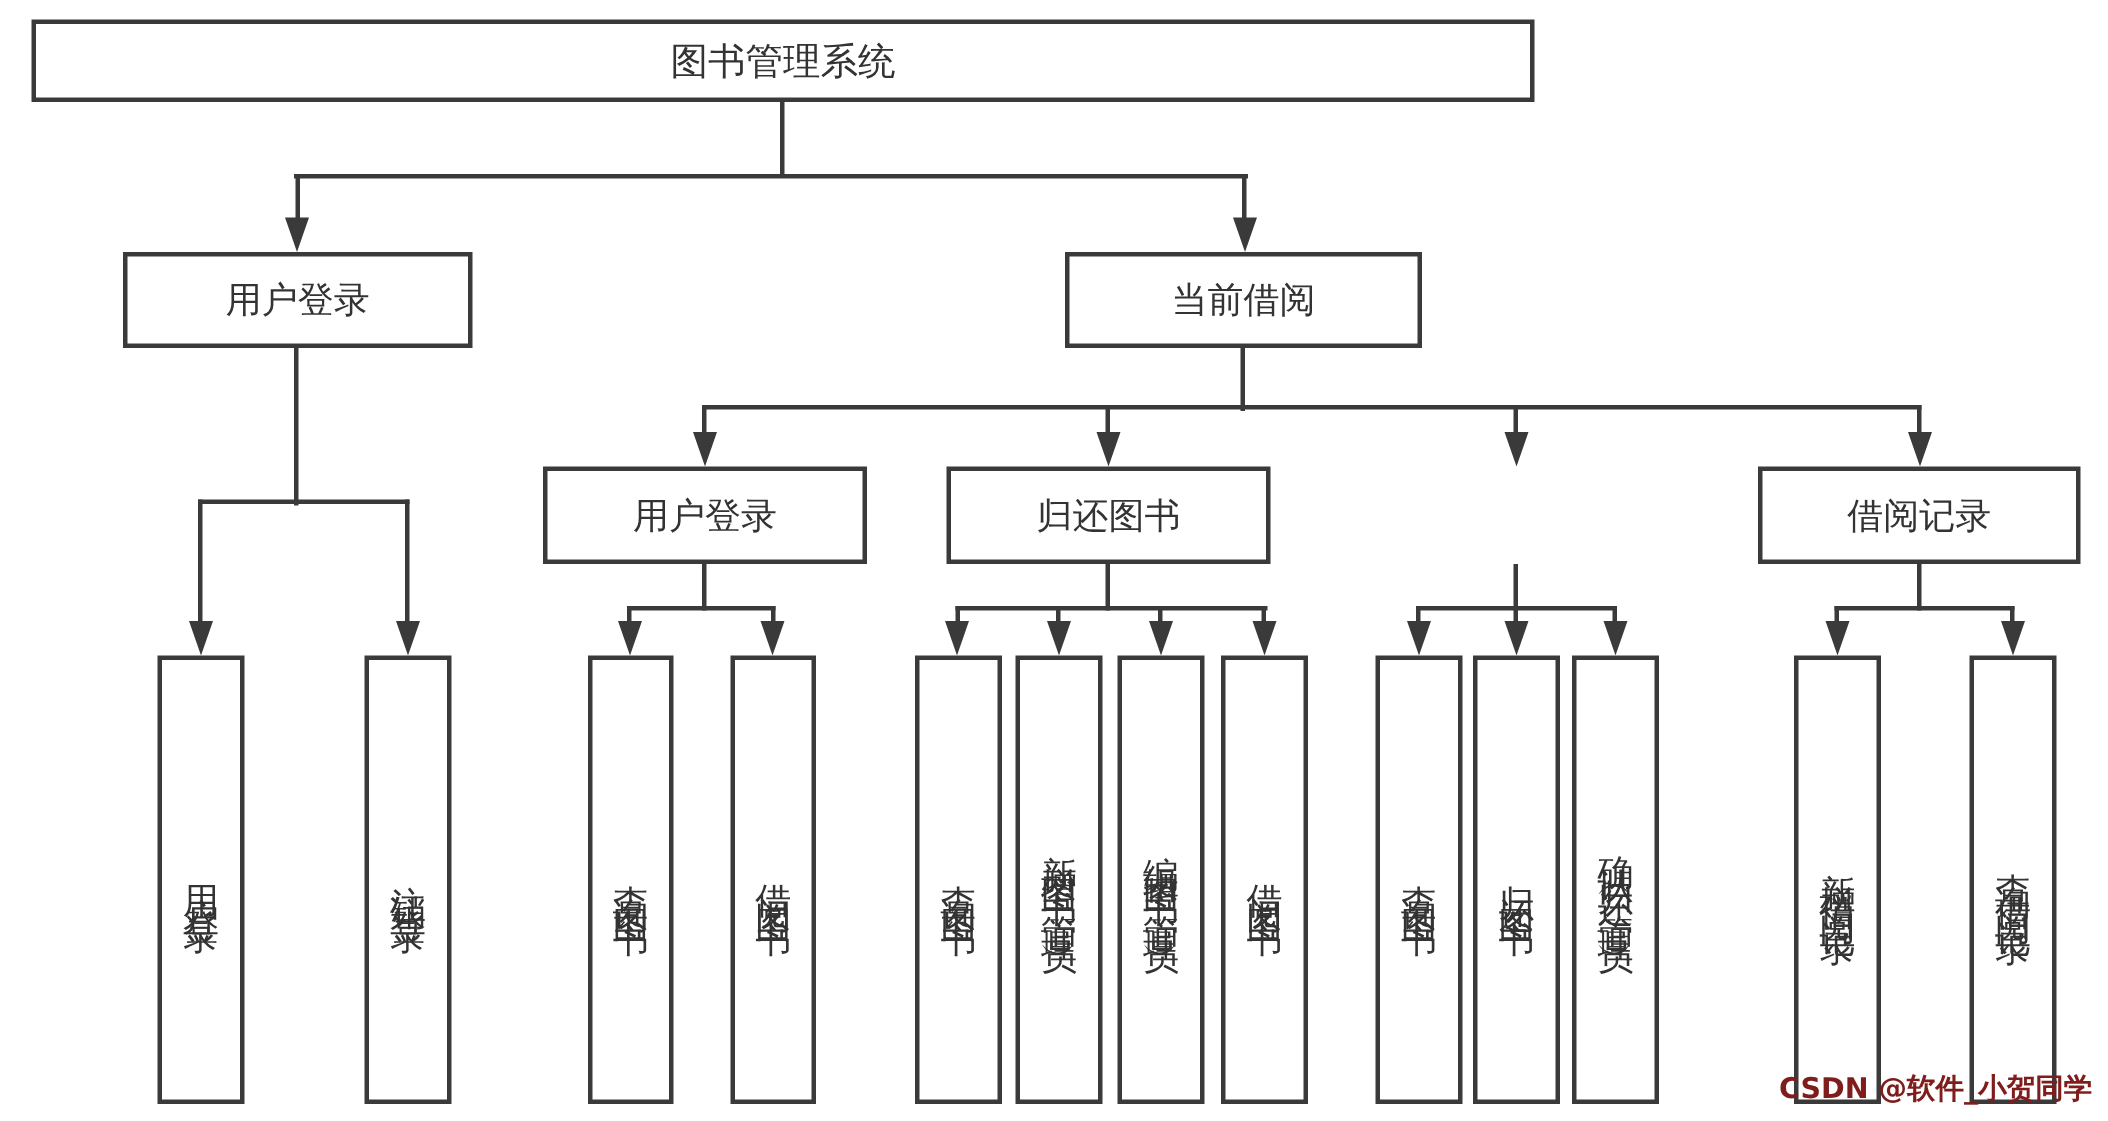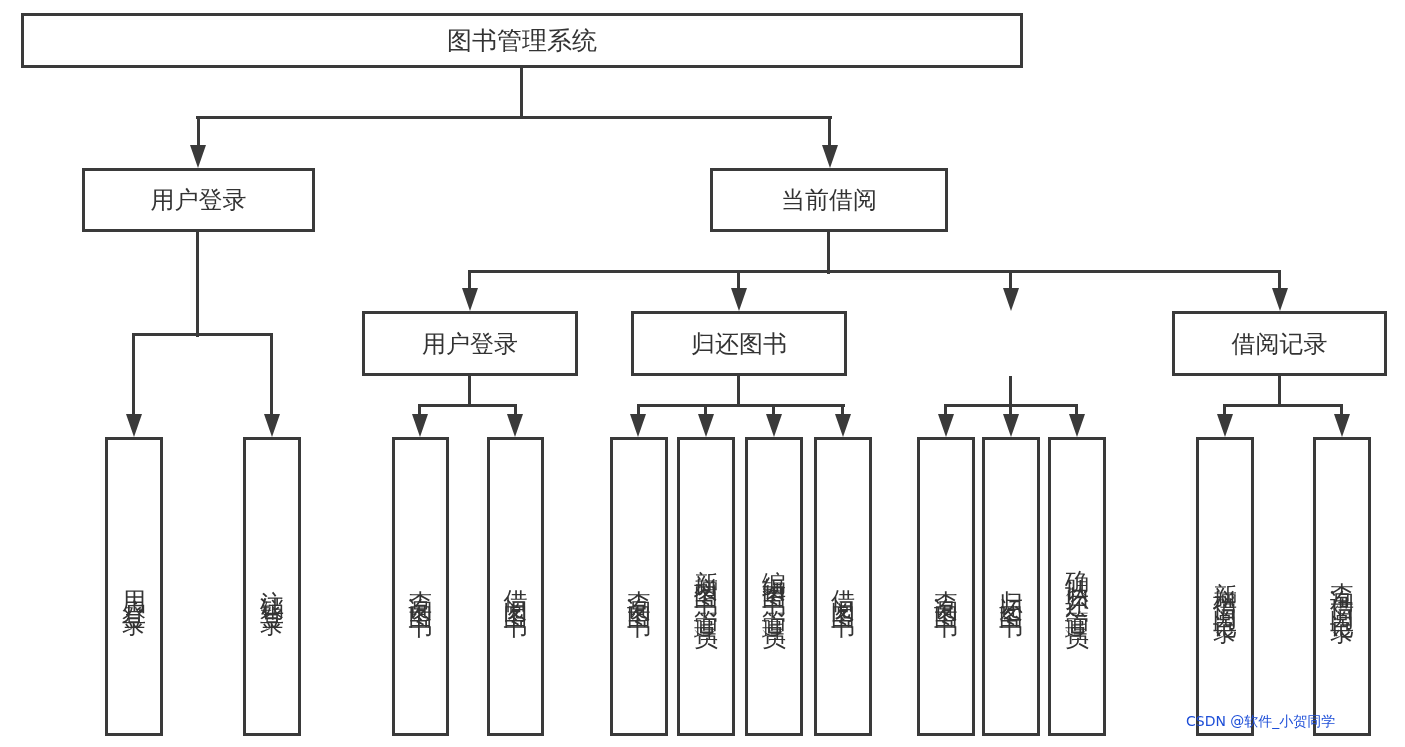--- a/index.html
+++ b/index.html
@@ -59,24 +59,25 @@
     width: 0;
     height: 0;
     border-left: 8px solid transparent;
     border-right: 8px solid transparent;
     border-top: 23px solid #3a3a3a;
   }
   .watermark {
     position: absolute;
     left: 1186px;
     top: 713px;
-    font-size: 14px;
-    color: #1d4ed8;
+    font-size: 19px;
+    color: #7f1d1d;
     white-space: nowrap;
     z-index: 5;
+    font-weight: bold;
   }
 </style>
 </head>
 <body>
 
 <div class="canvas">
 
   <div class="box lvl1" style="left:21px; top:13px; width:1002px; height:55px;">
     <span>图书管理系统</span>
   </div>

